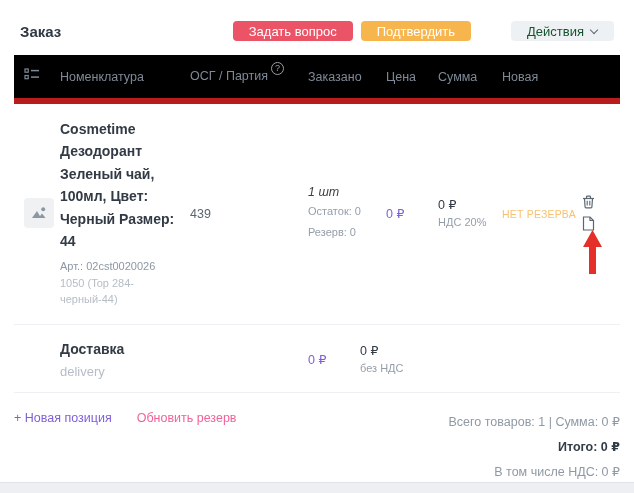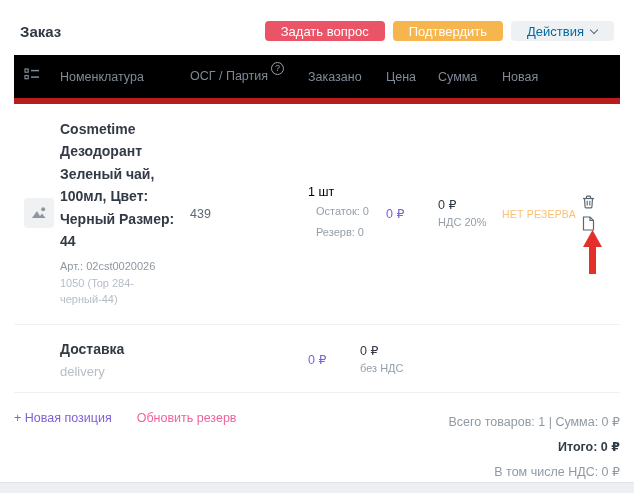--- a/index.html
+++ b/index.html
@@ -23,21 +23,21 @@
   }
   .page-title { font-size:15px; font-weight:bold; color:#2f3843; }
   .topbar-buttons { display:flex; gap:8px; }
   .btn {
     height:20px; border:none; border-radius:4px; cursor:pointer;
     font-family:inherit; font-size:13px; padding:0 16px;
     display:flex; align-items:center; gap:6px;
   }
   .btn-danger  { background:#ea5466; color:#ffffff; }
   .btn-warning { background:#f7b54d; color:#ffffff; }
-  .btn-light   { background:#eef1f4; color:#0369a1; }
+  .btn-light   { background:#eef1f4; color:#14532d;margin-left:32px; }
   .chevron-down { display:inline-block; width:8px; height:8px; position:relative; top:-2px; }
   .chevron-down::after {
     content:""; position:absolute; left:1px; top:2px;
     width:5px; height:5px; border-right:1.5px solid #5a6773; border-bottom:1.5px solid #5a6773;
     transform:rotate(45deg);
   }
 
   
   .order-table { margin:0 14px; }
   .t-row { display:flex; }
@@ -67,22 +67,22 @@
   .row-service { padding:13px 0; }
 
   .img-placeholder {
     width:30px; height:30px; background:#f0f1f3; border-radius:4px;
     display:flex; align-items:center; justify-content:center;
   }
   .product-title { font-size:14px; font-weight:bold; color:#323a45; line-height:1.6; }
   .product-sku { font-size:11px; color:#8d97a3; margin-top:6px; line-height:1.5; }
   .product-variant { font-size:11px; color:#b6bdc6; line-height:1.5; }
   .osg-value { font-size:12.5px; color:#5b6672; }
-  .qty-main { font-size:12.5px; color:#000000; }
-  .qty-sub { font-size:11px; color:#949ea9; margin-top:4px; line-height:1.55;margin-left:8px; }
+  .qty-main { font-size:12.5px; color:#404040;font-style:italic; }
+  .qty-sub { font-size:11px; color:#949ea9; margin-top:4px; line-height:1.55; }
   .price-value { font-size:12.5px; color:#7e5fd6; }
   .sum-value { font-size:12.5px; color:#323a45; }
   .sum-sub { font-size:11px; color:#949ea9; margin-top:4px; }
   .status-text { font-size:10.5px; color:#f9c171; letter-spacing:.2px; }
   .muted-value { font-size:12.5px; color:#8d97a3; }
   .service-sub { font-size:13px; color:#b6bdc6; margin-top:4px; }
 
   .action-stack { display:flex; flex-direction:column; align-items:flex-start; gap:7px; padding-left:5px; }
   .icon-btn { background:none; border:none; cursor:pointer; padding:0; line-height:0; }
 

